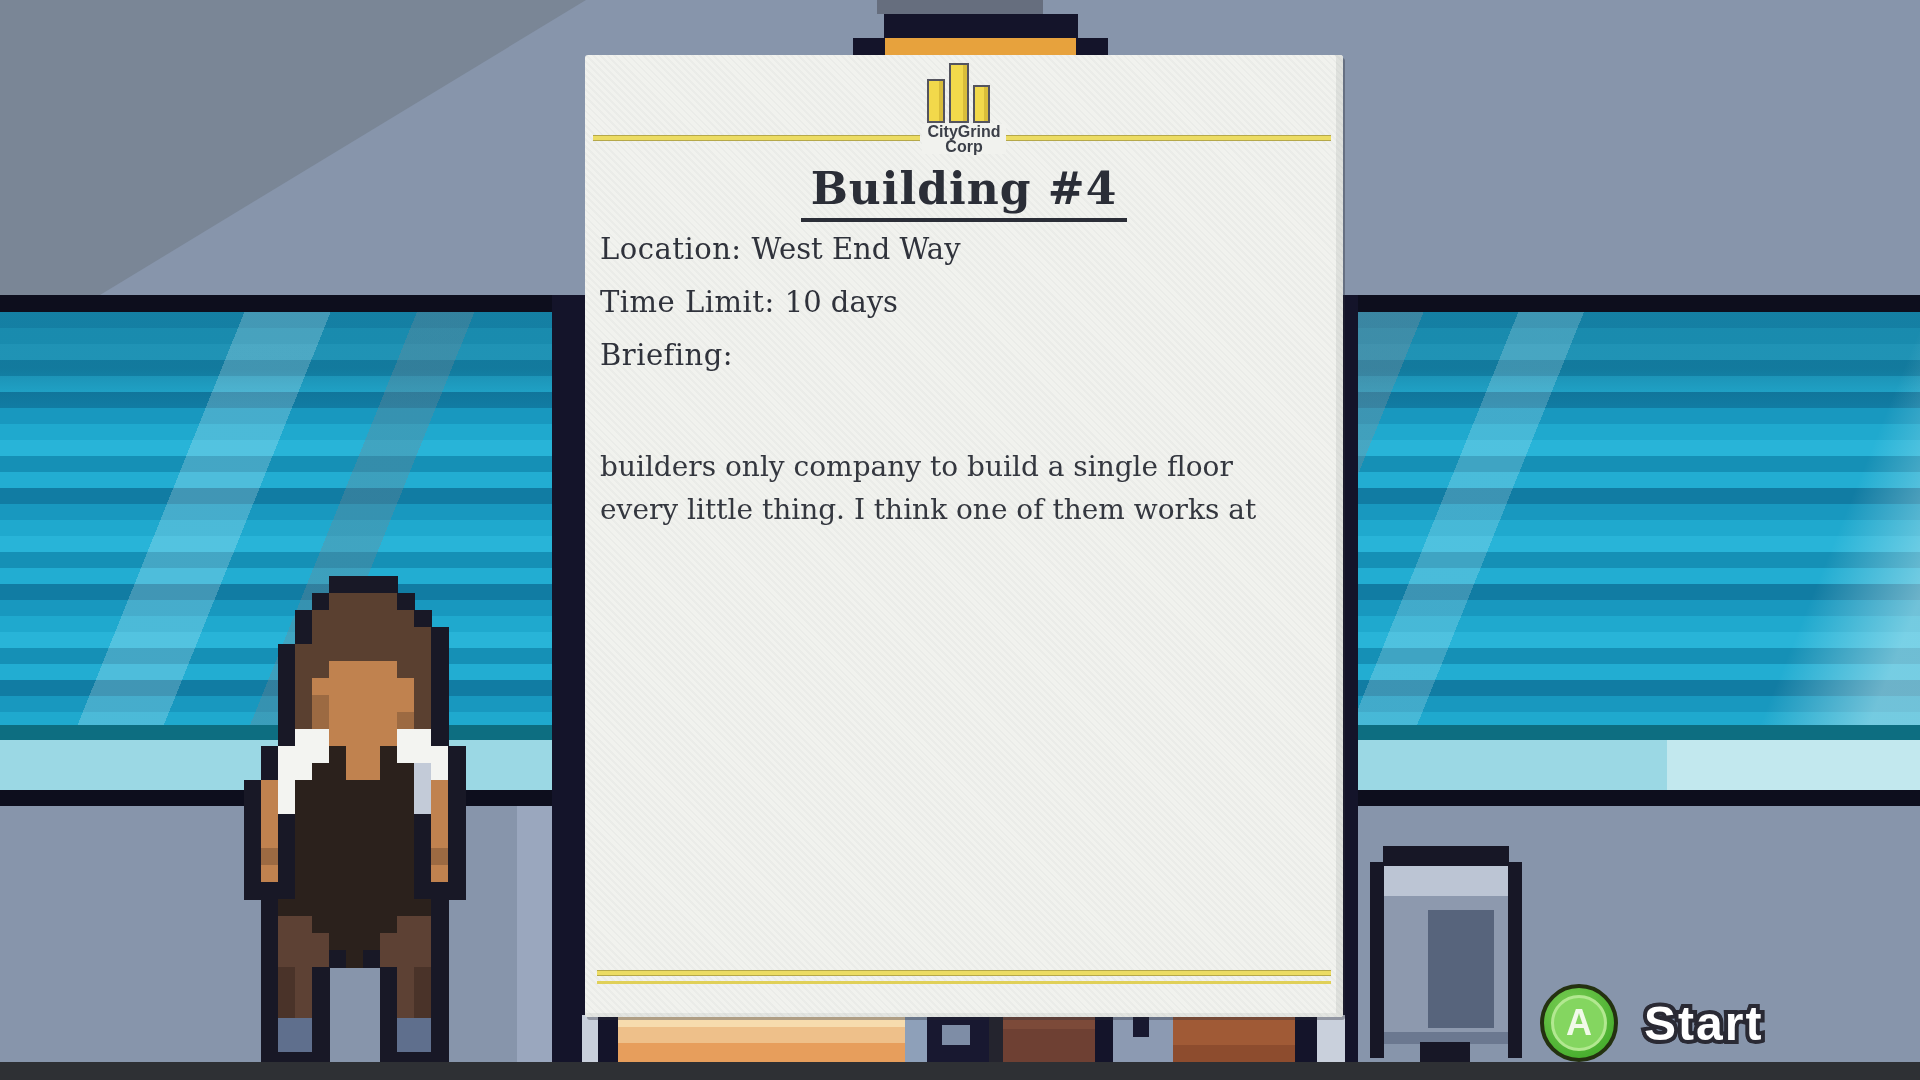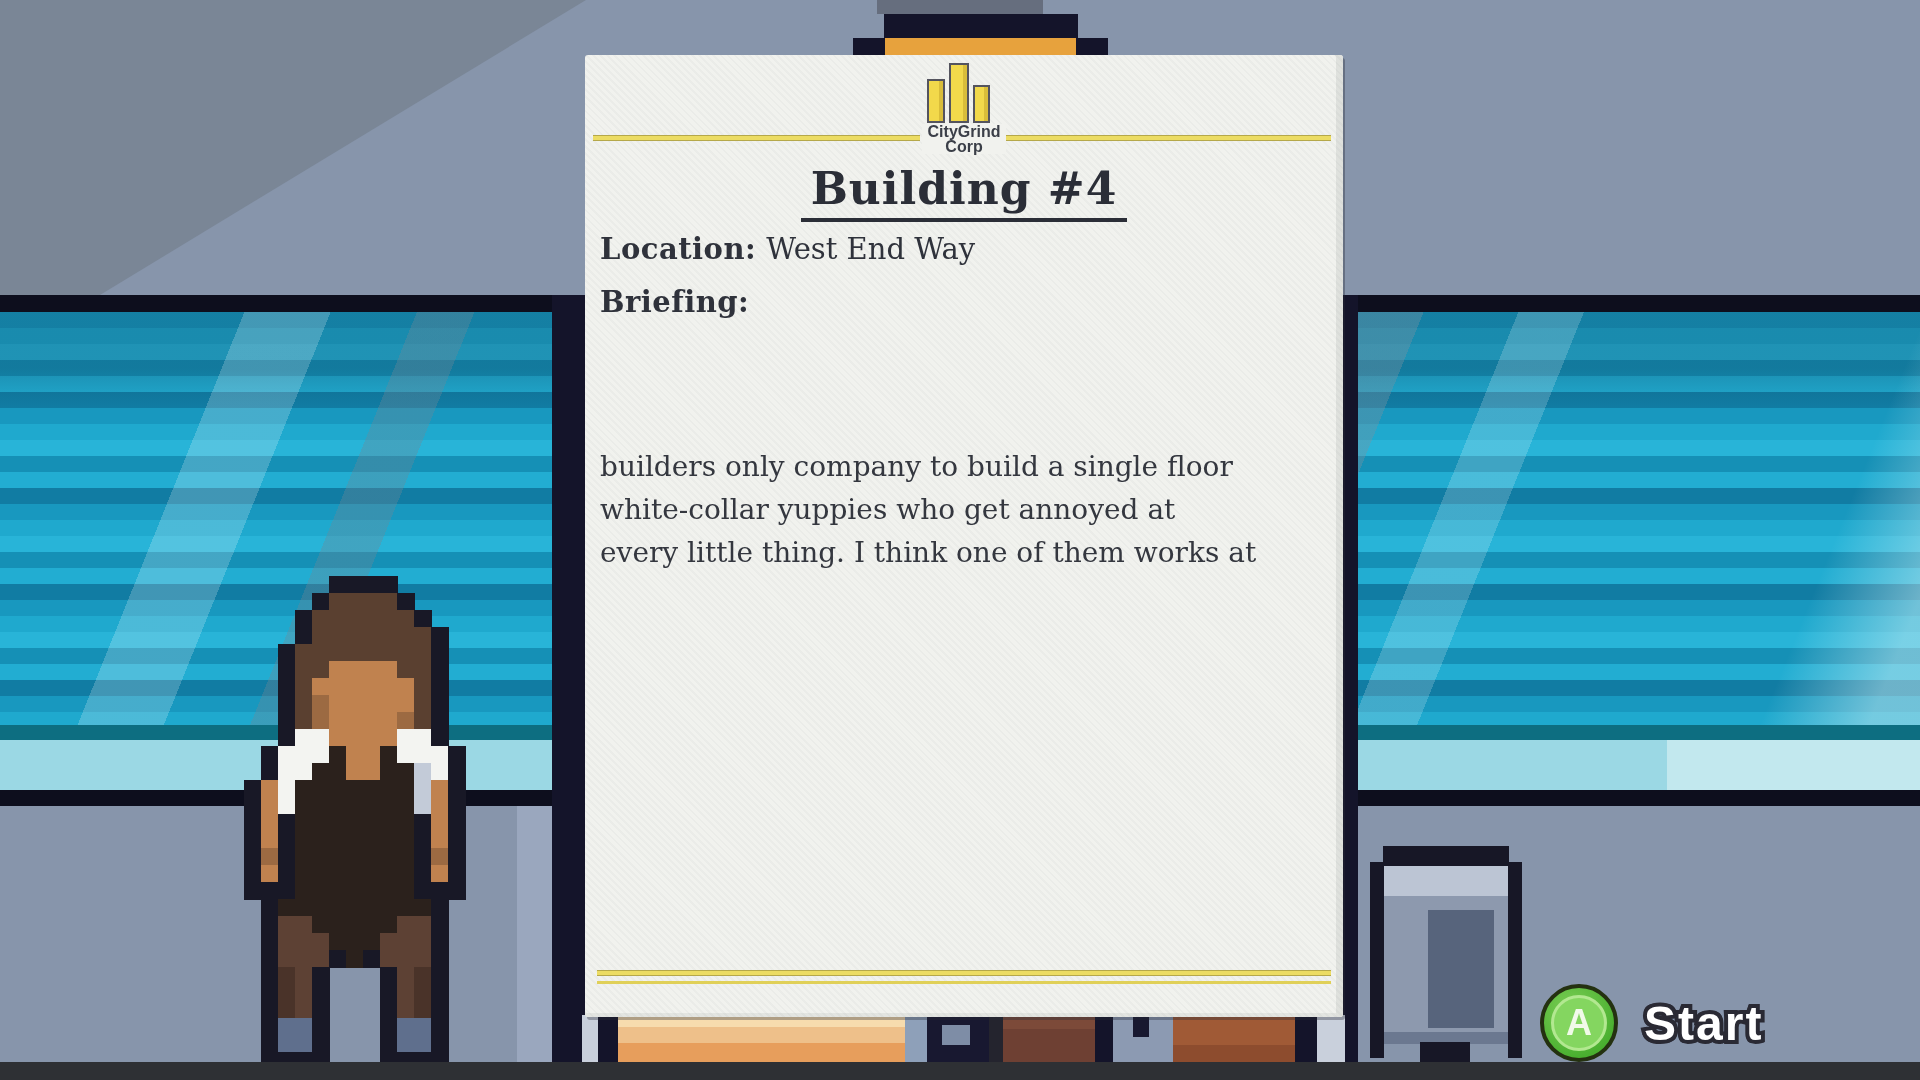--- a/index.html
+++ b/index.html
@@ -60,21 +60,21 @@
   .logo-bar.b3{left:54px;top:22px;width:17px;height:38px;}
   .logo-name{position:relative;margin-top:1px;font-family:"Liberation Sans",sans-serif;font-weight:bold;
     color:#3b3f48;font-size:16px;line-height:15px;background:#f1f2ee;display:inline-block;padding:0 6px;}
 
   .card-title{position:absolute;left:0;top:108px;width:100%;text-align:center;}
   .card-title span{display:inline-block;font-size:44px;font-weight:bold;color:#2b2e37;letter-spacing:1px;
     border-bottom:4px solid #2b2e37;padding:0 10px 4px 10px;}
 
   .meta{position:absolute;left:15px;top:178px;width:730px;font-size:29px;color:#2f323b;}
   .meta-row{margin-bottom:20px;line-height:33px;white-space:nowrap;}
-  .meta-label{font-weight:bold;letter-spacing:0.5px;margin-right:10px;}
+  .meta-label{font-weight:normal;letter-spacing:0.5px;margin-right:10px;}
   .briefing-par{position:absolute;left:15px;top:390px;width:735px;font-size:28px;color:#34373f;}
   .briefing-line{line-height:43px;white-space:nowrap;}
 
   
   .furn{position:absolute;top:1015px;height:47px;}
   .f1{left:582px;width:16px;background:#c9d0dc;}
   .f2{left:598px;width:20px;background:#14142a;}
   .desk{left:618px;width:287px;background:linear-gradient(180deg,#f7dcae 0 12px,#eec08a 12px 28px,#e79e5c 28px 47px);}
   .f4{left:905px;width:22px;background:#8ea0b9;}
   .f5{left:927px;width:62px;background:#181830;}
@@ -492,27 +492,29 @@
 
     <div class="card-title">
       <span>Building #4</span>
     </div>
 
     <div class="meta">
       <div class="meta-row">
         <span class="meta-label">Location:</span><span class="meta-value">West End Way</span>
       </div>
       <div class="meta-row">
+        <span class="meta-label">Time Limit:</span><span class="meta-value">10 days</span>
+      </div>
+      <div class="meta-row">
         <span class="meta-label">Briefing:</span>
       </div>
     </div>
 
     <div class="briefing-par">
       <div class="briefing-line">builders only company to build a single floor</div>
-      <div class="briefing-line">white-collar yuppies who get annoyed at</div>
       <div class="briefing-line">every little thing. I think one of them works at</div>
     </div>
 
     <div class="accent-line bot-1"></div>
     <div class="accent-line bot-2"></div>
   </div>
 
   <div class="start-prompt">
     <div class="a-button">
       <div class="inner">

